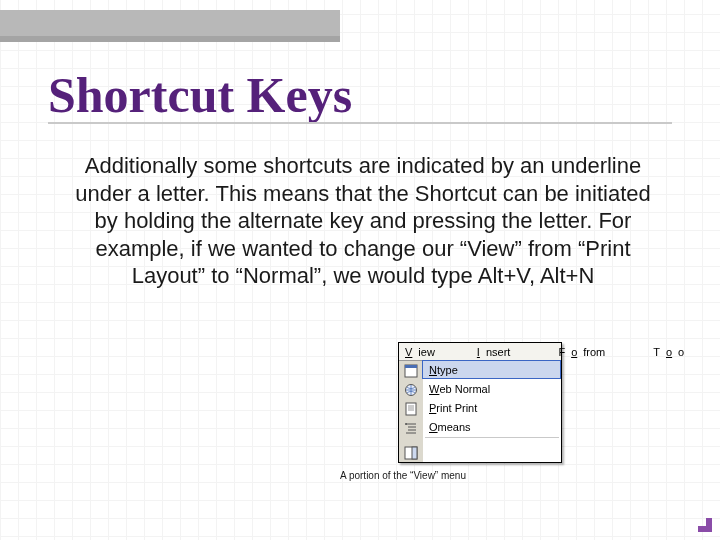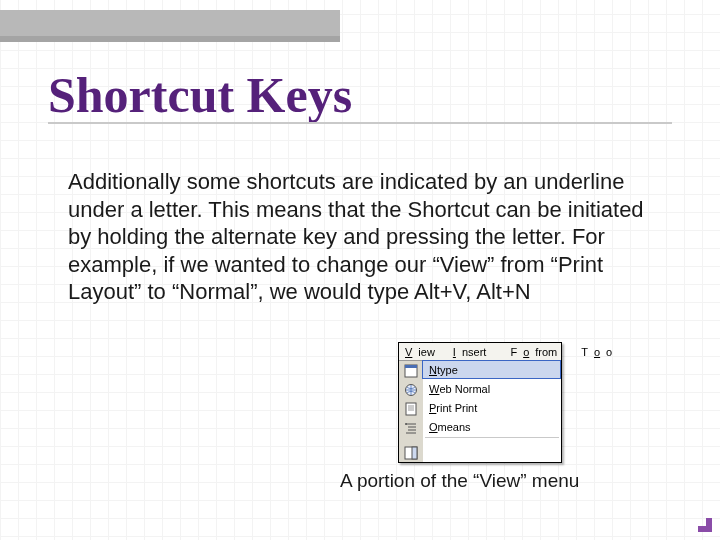--- a/index.html
+++ b/index.html
@@ -40,33 +40,34 @@
   .title-underline {
     position: absolute;
     top: 122px;
     left: 48px;
     width: 624px;
     height: 2px;
     background: #c9c9c9;
   }
   .body-text {
     position: absolute;
-    top: 168px;
+    top: 152px;
     left: 68px;
     width: 590px;
     font-size: 22px;
     line-height: 1.25;
     color: #1a1a1a;
     text-indent: -0px;
+    text-align: center;
   }
   .caption {
     position: absolute;
     top: 470px;
     left: 340px;
-    font-size: 19px;
+    font-size: 10px;
     color: #1a1a1a;
   }
   .corner-accent {
     position: absolute;
     bottom: 8px;
     right: 8px;
     width: 14px;
     height: 14px;
   }
   .corner-accent::before {
@@ -96,20 +97,21 @@
     background: #ffffff;
     border: 1px solid #000;
     box-shadow: 2px 2px 2px rgba(0,0,0,0.3);
   }
   .menu-bar {
     display: flex;
     border-bottom: 1px solid #999;
     background: #f4f3ee;
     height: 18px;
     align-items: center;
+    gap: 24px;
   }
   .menu-bar span {
     padding: 0 6px;
     cursor: default;
   }
   .menu-bar span u { text-decoration: underline; }
   .menu-body {
     display: flex;
   }
   .icon-strip {

